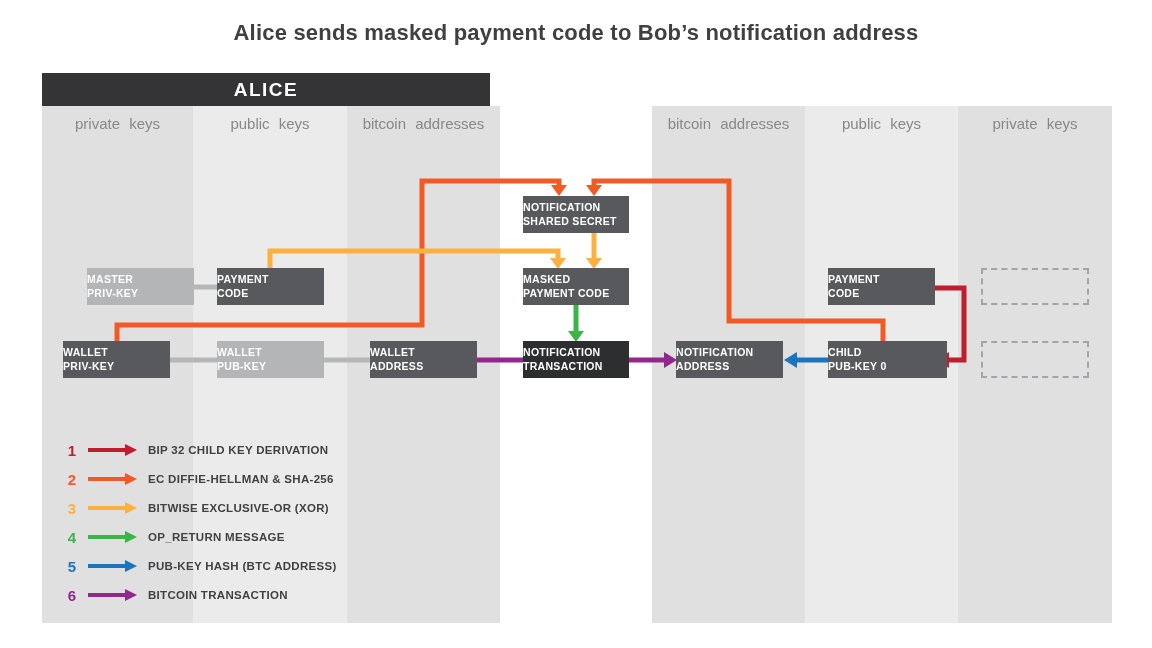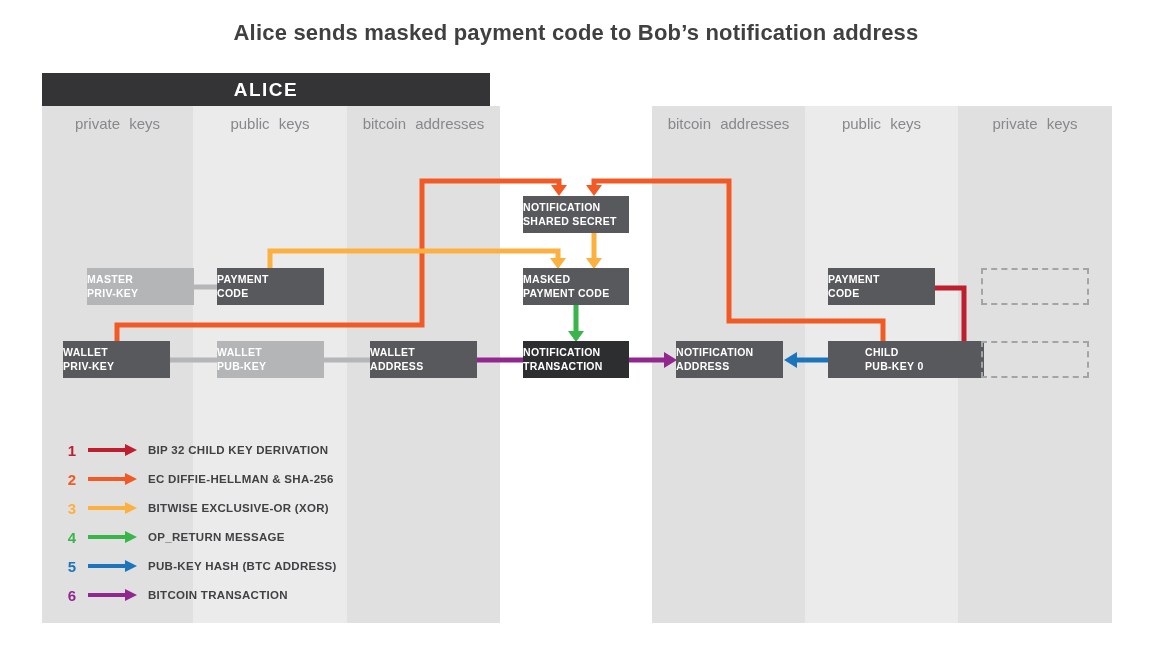--- a/index.html
+++ b/index.html
@@ -132,21 +132,21 @@
     <span>ADDRESS</span>
   </div>
   <div class="box box-black" style="left:523px;top:341px;width:106px;height:37px;">
     <span>NOTIFICATION</span>
     <span>TRANSACTION</span>
   </div>
   <div class="box box-dark" style="left:676px;top:341px;width:107px;height:37px;">
     <span>NOTIFICATION</span>
     <span>ADDRESS</span>
   </div>
-  <div class="box box-dark" style="left:828px;top:341px;width:119px;height:37px;padding-left:37px;">
+  <div class="box box-dark" style="left:828px;top:341px;width:119px;height:37px;">
     <span>CHILD</span>
     <span>PUB-KEY 0</span>
   </div>
   <div class="box-dashed" style="left:981px;top:341px;width:108px;height:37px;"></div>
 
   <div class="legend">
     <div class="legend-row">
       <span class="lg-num" style="color: rgb(190, 30, 45);">1</span>
       <svg class="lg-arrow" width="52" height="12">
         <line x1="2" y1="6" x2="39" y2="6" stroke-width="4" stroke="#be1e2d"></line>

